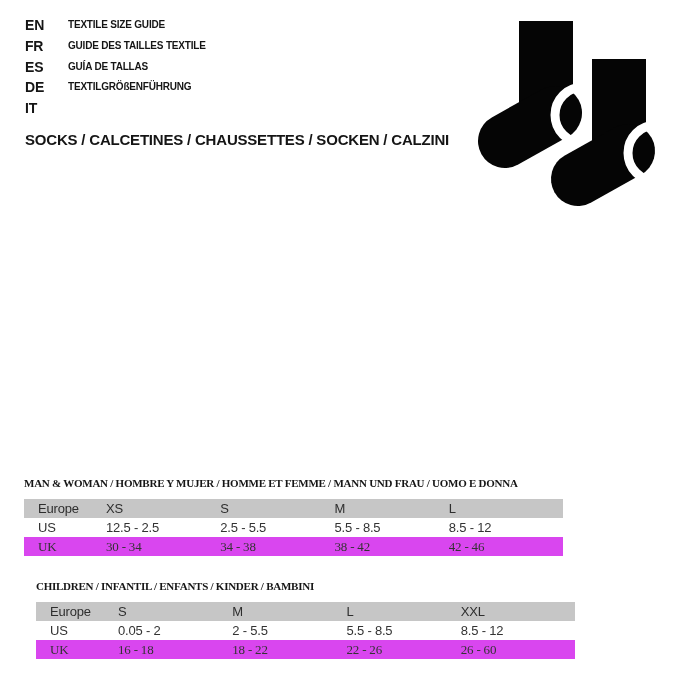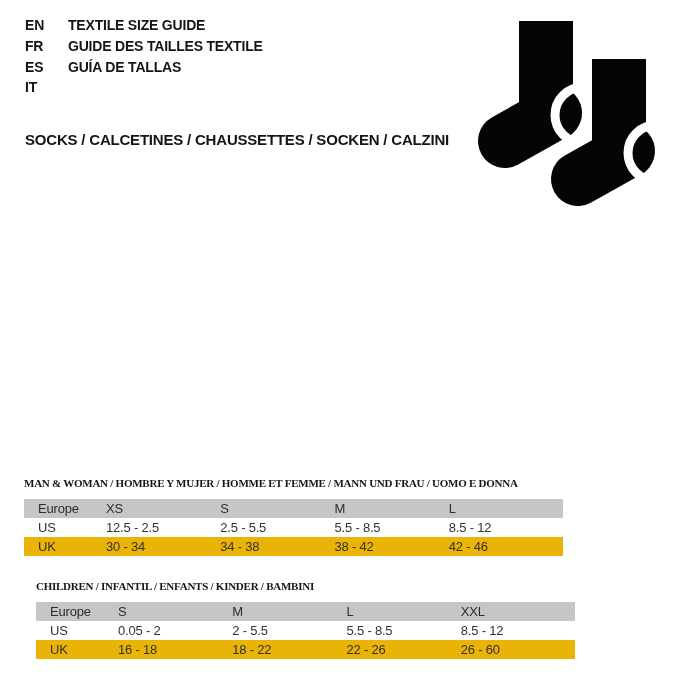--- a/index.html
+++ b/index.html
@@ -4,61 +4,65 @@
 <style>
   * { margin: 0; padding: 0; box-sizing: border-box; }
   html, body { width: 700px; height: 700px; background: #ffffff; }
   body { font-family: "Liberation Sans", sans-serif; color: #151515; overflow: hidden; }
   .page { position: relative; width: 568px; height: 700px; background: #ffffff; }
 
   
   .lang-block { position: absolute; left: 25px; top: 15px; }
   .lang-row { display: flex; line-height: 20.8px; }
   .lang-code { width: 43px; font-size: 14px; font-weight: bold; letter-spacing: -0.2px; }
-  .lang-label { font-size: 14px; font-weight: bold; letter-spacing: -0.2px; }
+  .lang-label { font-size: 10px; font-weight: bold; letter-spacing: -0.2px; }
 
   
   .category-line { position: absolute; left: 25px; top: 131px; font-size: 15px;
                    font-weight: bold; letter-spacing: -0.2px; }
 
   
   .socks-icon { position: absolute; left: 473px; top: 18px; }
 
   
   .tbl-section { position: absolute; left: 24px; width: 539px; }
   .tbl-section.t1 { top: 477px; }
   .tbl-section.t2 { top: 580px; margin-left: 12px; }
   .tbl-title { font-size: 11px; font-weight: bold; letter-spacing: -0.25px;
                margin-bottom: 10px; color: #161616; white-space: nowrap; font-family: Liberation Serif, serif; }
   .tbl { width: 100%; }
   .tbl-row { display: grid; grid-template-columns: 82px 1fr 1fr 1fr 1fr;
              height: 19px; align-items: center; font-size: 13px; color: #333333;
              letter-spacing: -0.2px; }
   .tbl-row.head { background: #c6c6c6; color: #2e2e2e; }
-  .tbl-row.alt { background: #eab308; }
+  .tbl-row.alt { background: #d946ef; font-family: Liberation Serif, serif; }
   .cell-first { text-align: left; padding-left: 14px; }
   .cell { }
 </style>
 </head>
 <body>
 
 <div class="page">
 
   <div class="lang-block">
     <div class="lang-row">
       <span class="lang-code">EN</span>
       <span class="lang-label">TEXTILE SIZE GUIDE</span>
     </div>
     <div class="lang-row">
       <span class="lang-code">FR</span>
       <span class="lang-label">GUIDE DES TAILLES TEXTILE</span>
     </div>
     <div class="lang-row">
       <span class="lang-code">ES</span>
       <span class="lang-label">GUÍA DE TALLAS</span>
+    </div>
+    <div class="lang-row">
+      <span class="lang-code">DE</span>
+      <span class="lang-label">TEXTILGRÖßENFÜHRUNG</span>
     </div>
     <div class="lang-row">
       <span class="lang-code">IT</span>
     </div>
   </div>
 
   <div class="category-line">SOCKS / CALCETINES / CHAUSSETTES / SOCKEN / CALZINI</div>
 
   <svg class="socks-icon" width="220" height="214" viewBox="0 0 220 214" aria-hidden="true">
 

